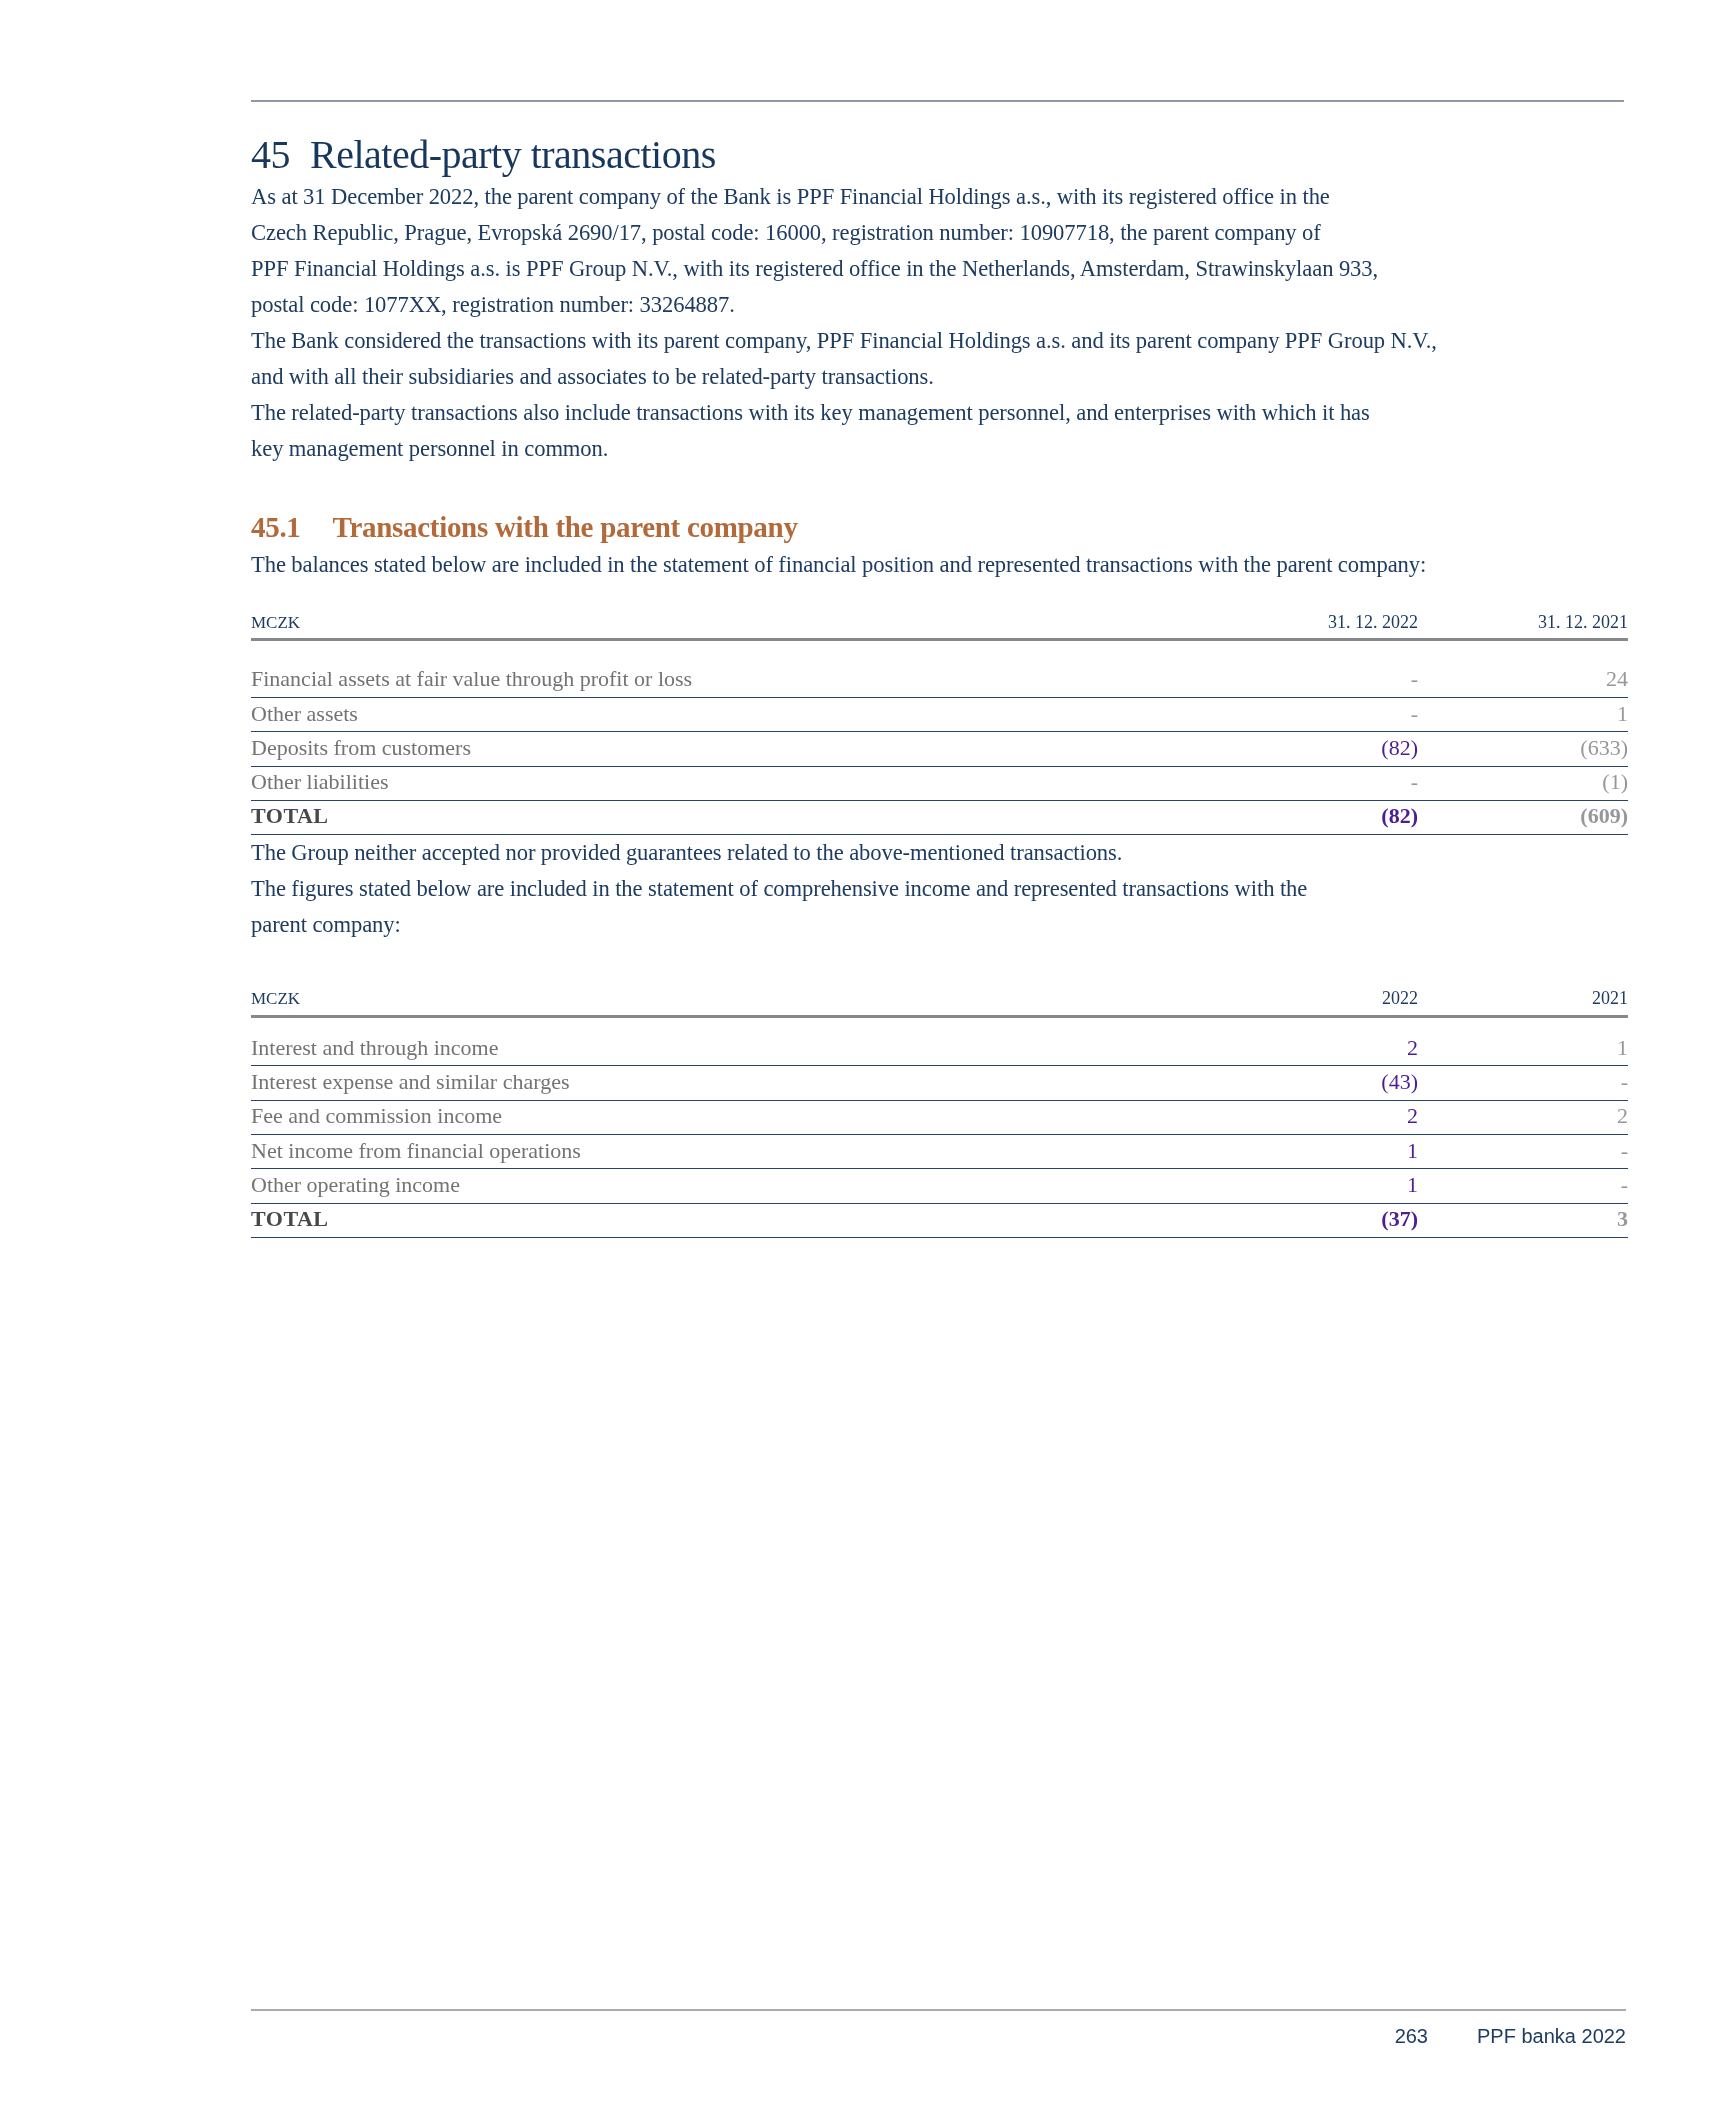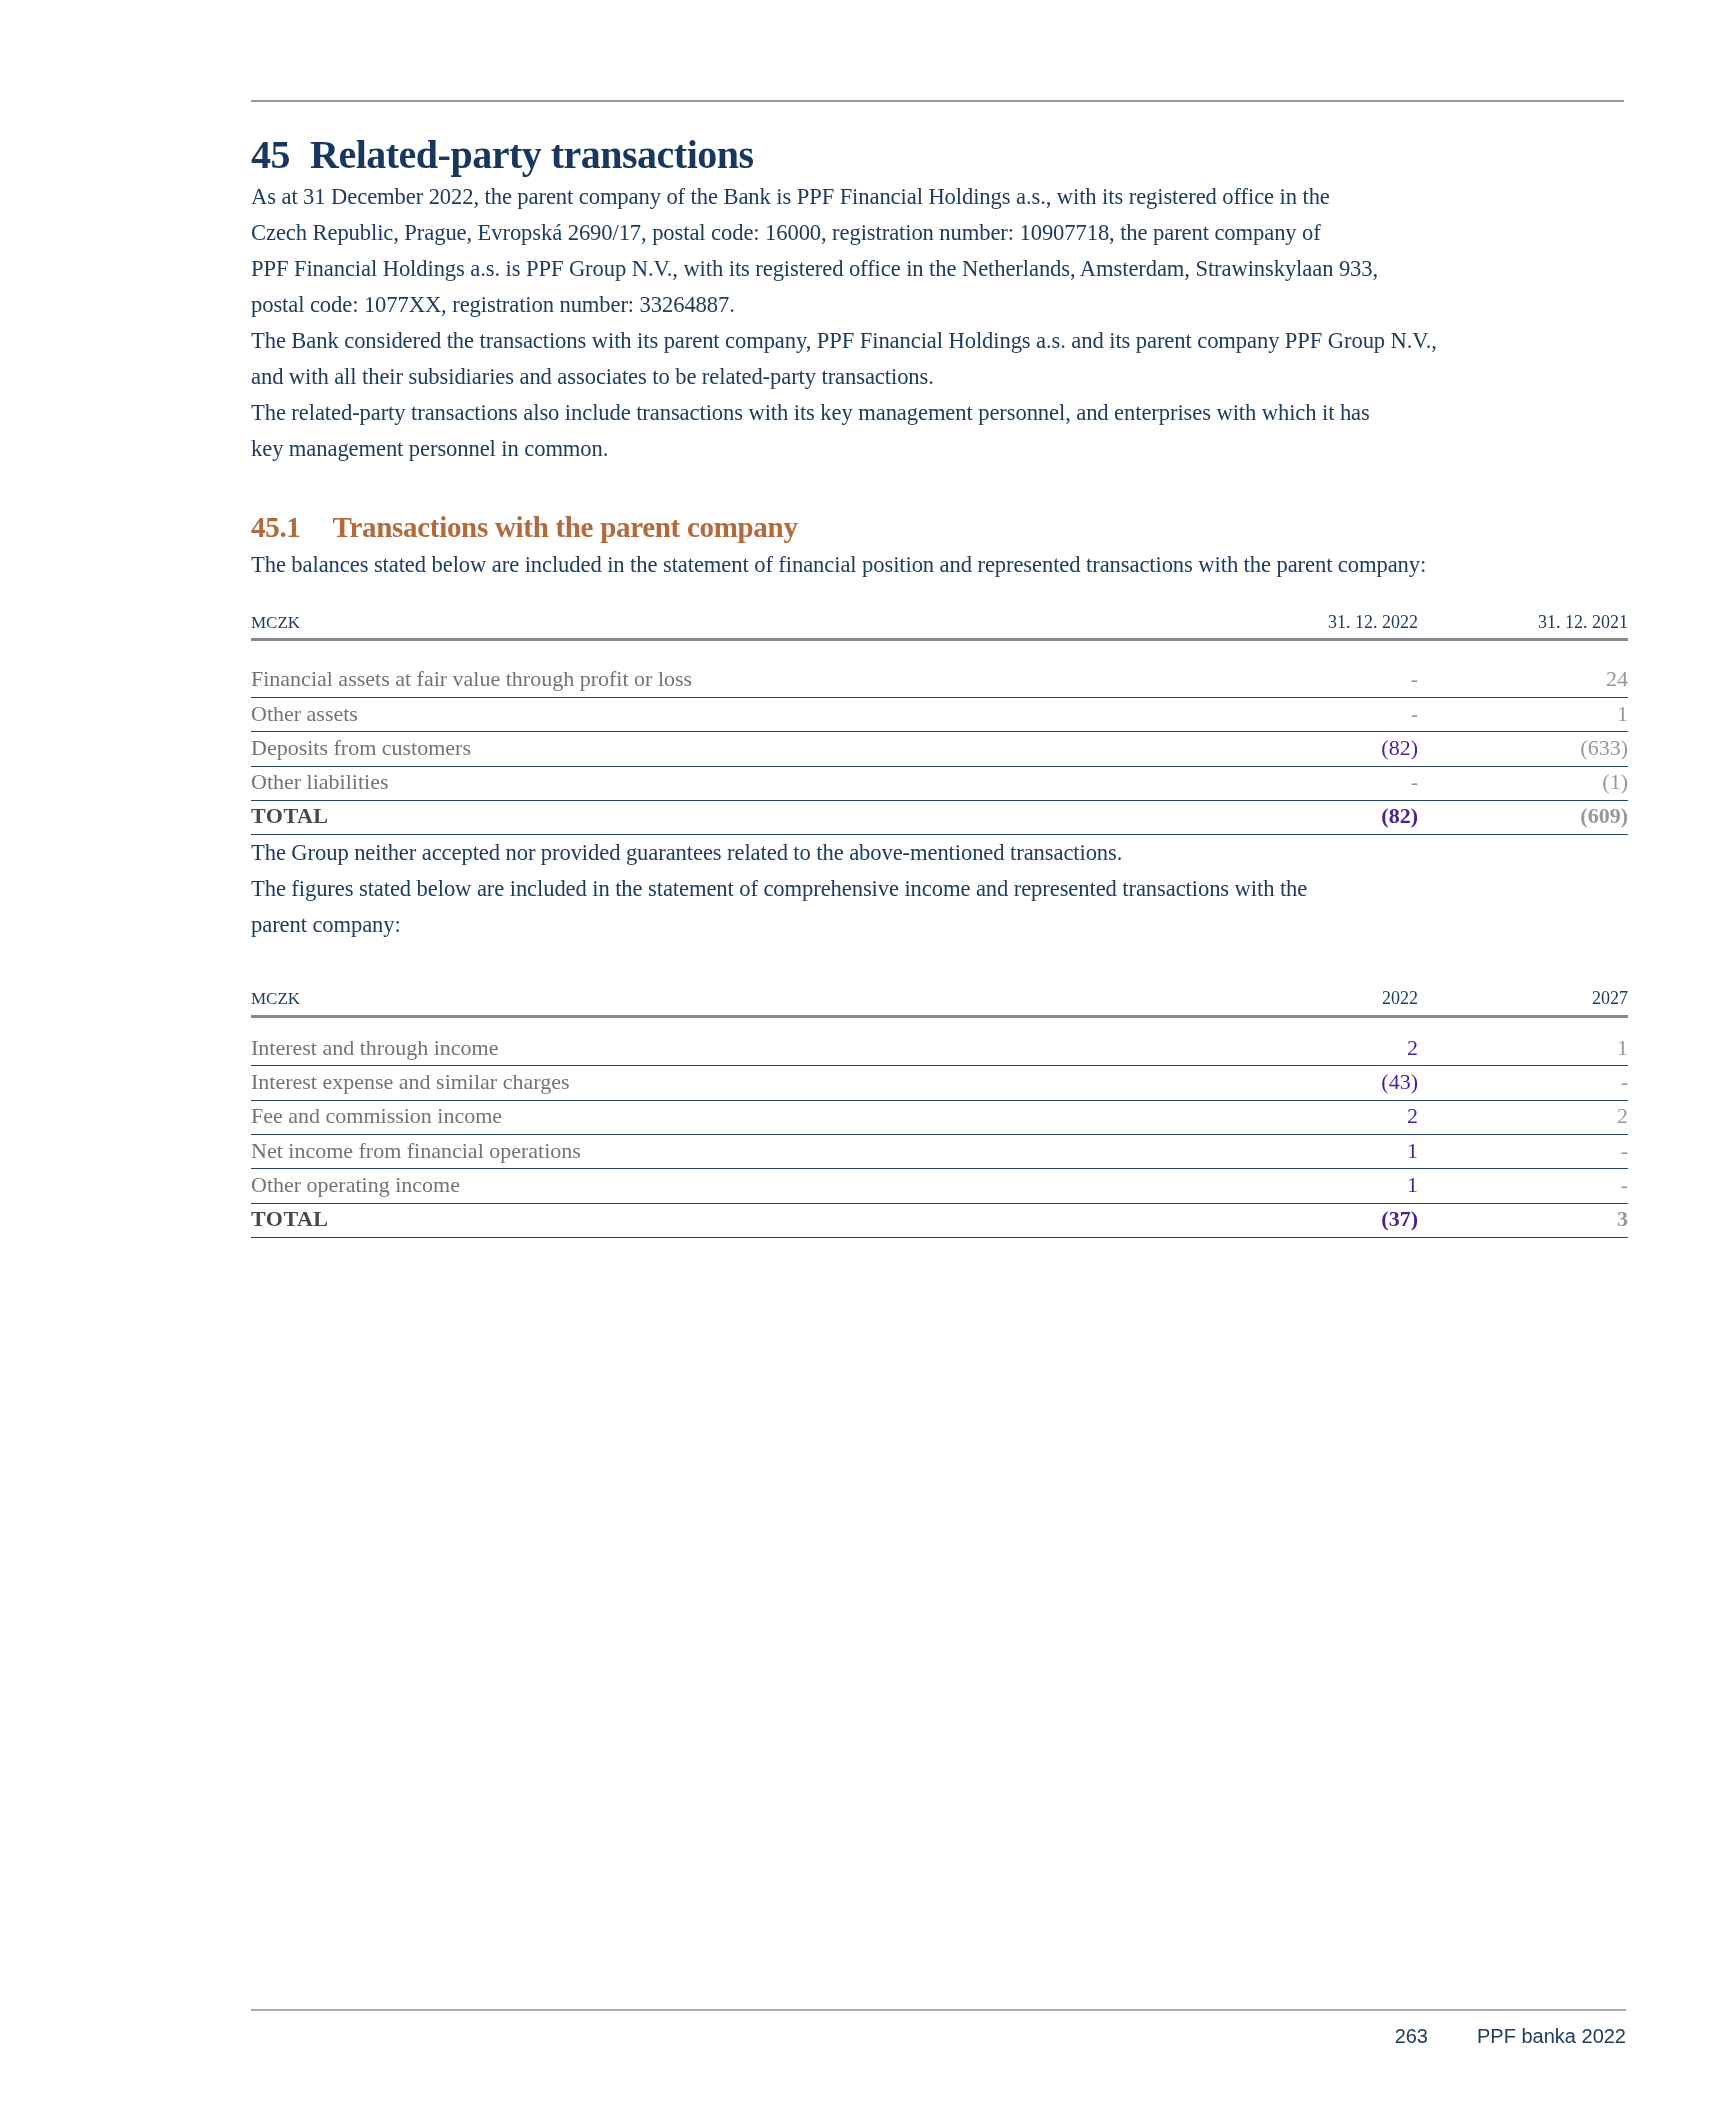--- a/index.html
+++ b/index.html
@@ -2,21 +2,21 @@
 <html style="font-size:14.5px"><head>
 <meta charset="utf-8">
 <style>
   html,body{margin:0;padding:0;background:#ffffff;}
   .page{position:relative;width:1731px;height:2116px;background:#ffffff;overflow:hidden;
         font-family:"Liberation Serif","DejaVu Serif",serif;color:#1b3a5e;}
   .content{position:absolute;left:251px;top:0;width:1411px;}
 
   .rule-top{height:1.8px;width:1373px;background:#8f99a6;margin:100px 0 0 0;border:none;}
 
-  h1.main-heading{margin:29px 0 0 0;font-size:40px;line-height:48px;font-weight:bold;
+  h1.main-heading{margin:29px 0 0 0;font-size:40px;line-height:48px;font-weight:normal;
         color:#17375e;letter-spacing:-0.5px;white-space:pre;}
   h1 .h-num{margin-right:20px;}
 
   p.para{margin:0;white-space:pre;font-size:22.6px;line-height:36px;letter-spacing:-0.1px;color:#1e3c60;}
   .p1{margin-top:38px;}
   .p2{margin-top:36px;}
   .p3{margin-top:42px;}
   h2.section-heading{margin:40px 0 0 0;font-size:29px;line-height:40px;font-weight:bold;
         color:#b26a3b;letter-spacing:-0.3px;white-space:pre;}
   h2 .h-num{margin-right:32px;}
@@ -126,21 +126,21 @@
     <table class="fin-table t2">
       <colgroup>
           <col class="c-label">
           <col class="c-v1">
           <col class="c-v2">
         </colgroup>
       <thead>
         <tr>
           <th class="th-unit">MCZK</th>
           <th class="th-date">2022</th>
-          <th class="th-date">2027</th>
+          <th class="th-date">2021</th>
         </tr>
       </thead>
       <tbody>
         <tr class="first-row-t2">
           <td class="lbl">Interest and through income</td>
           <td class="val navy">2</td>
           <td class="val gray">1</td>
         </tr>
         <tr>
           <td class="lbl">Interest expense and similar charges</td>

